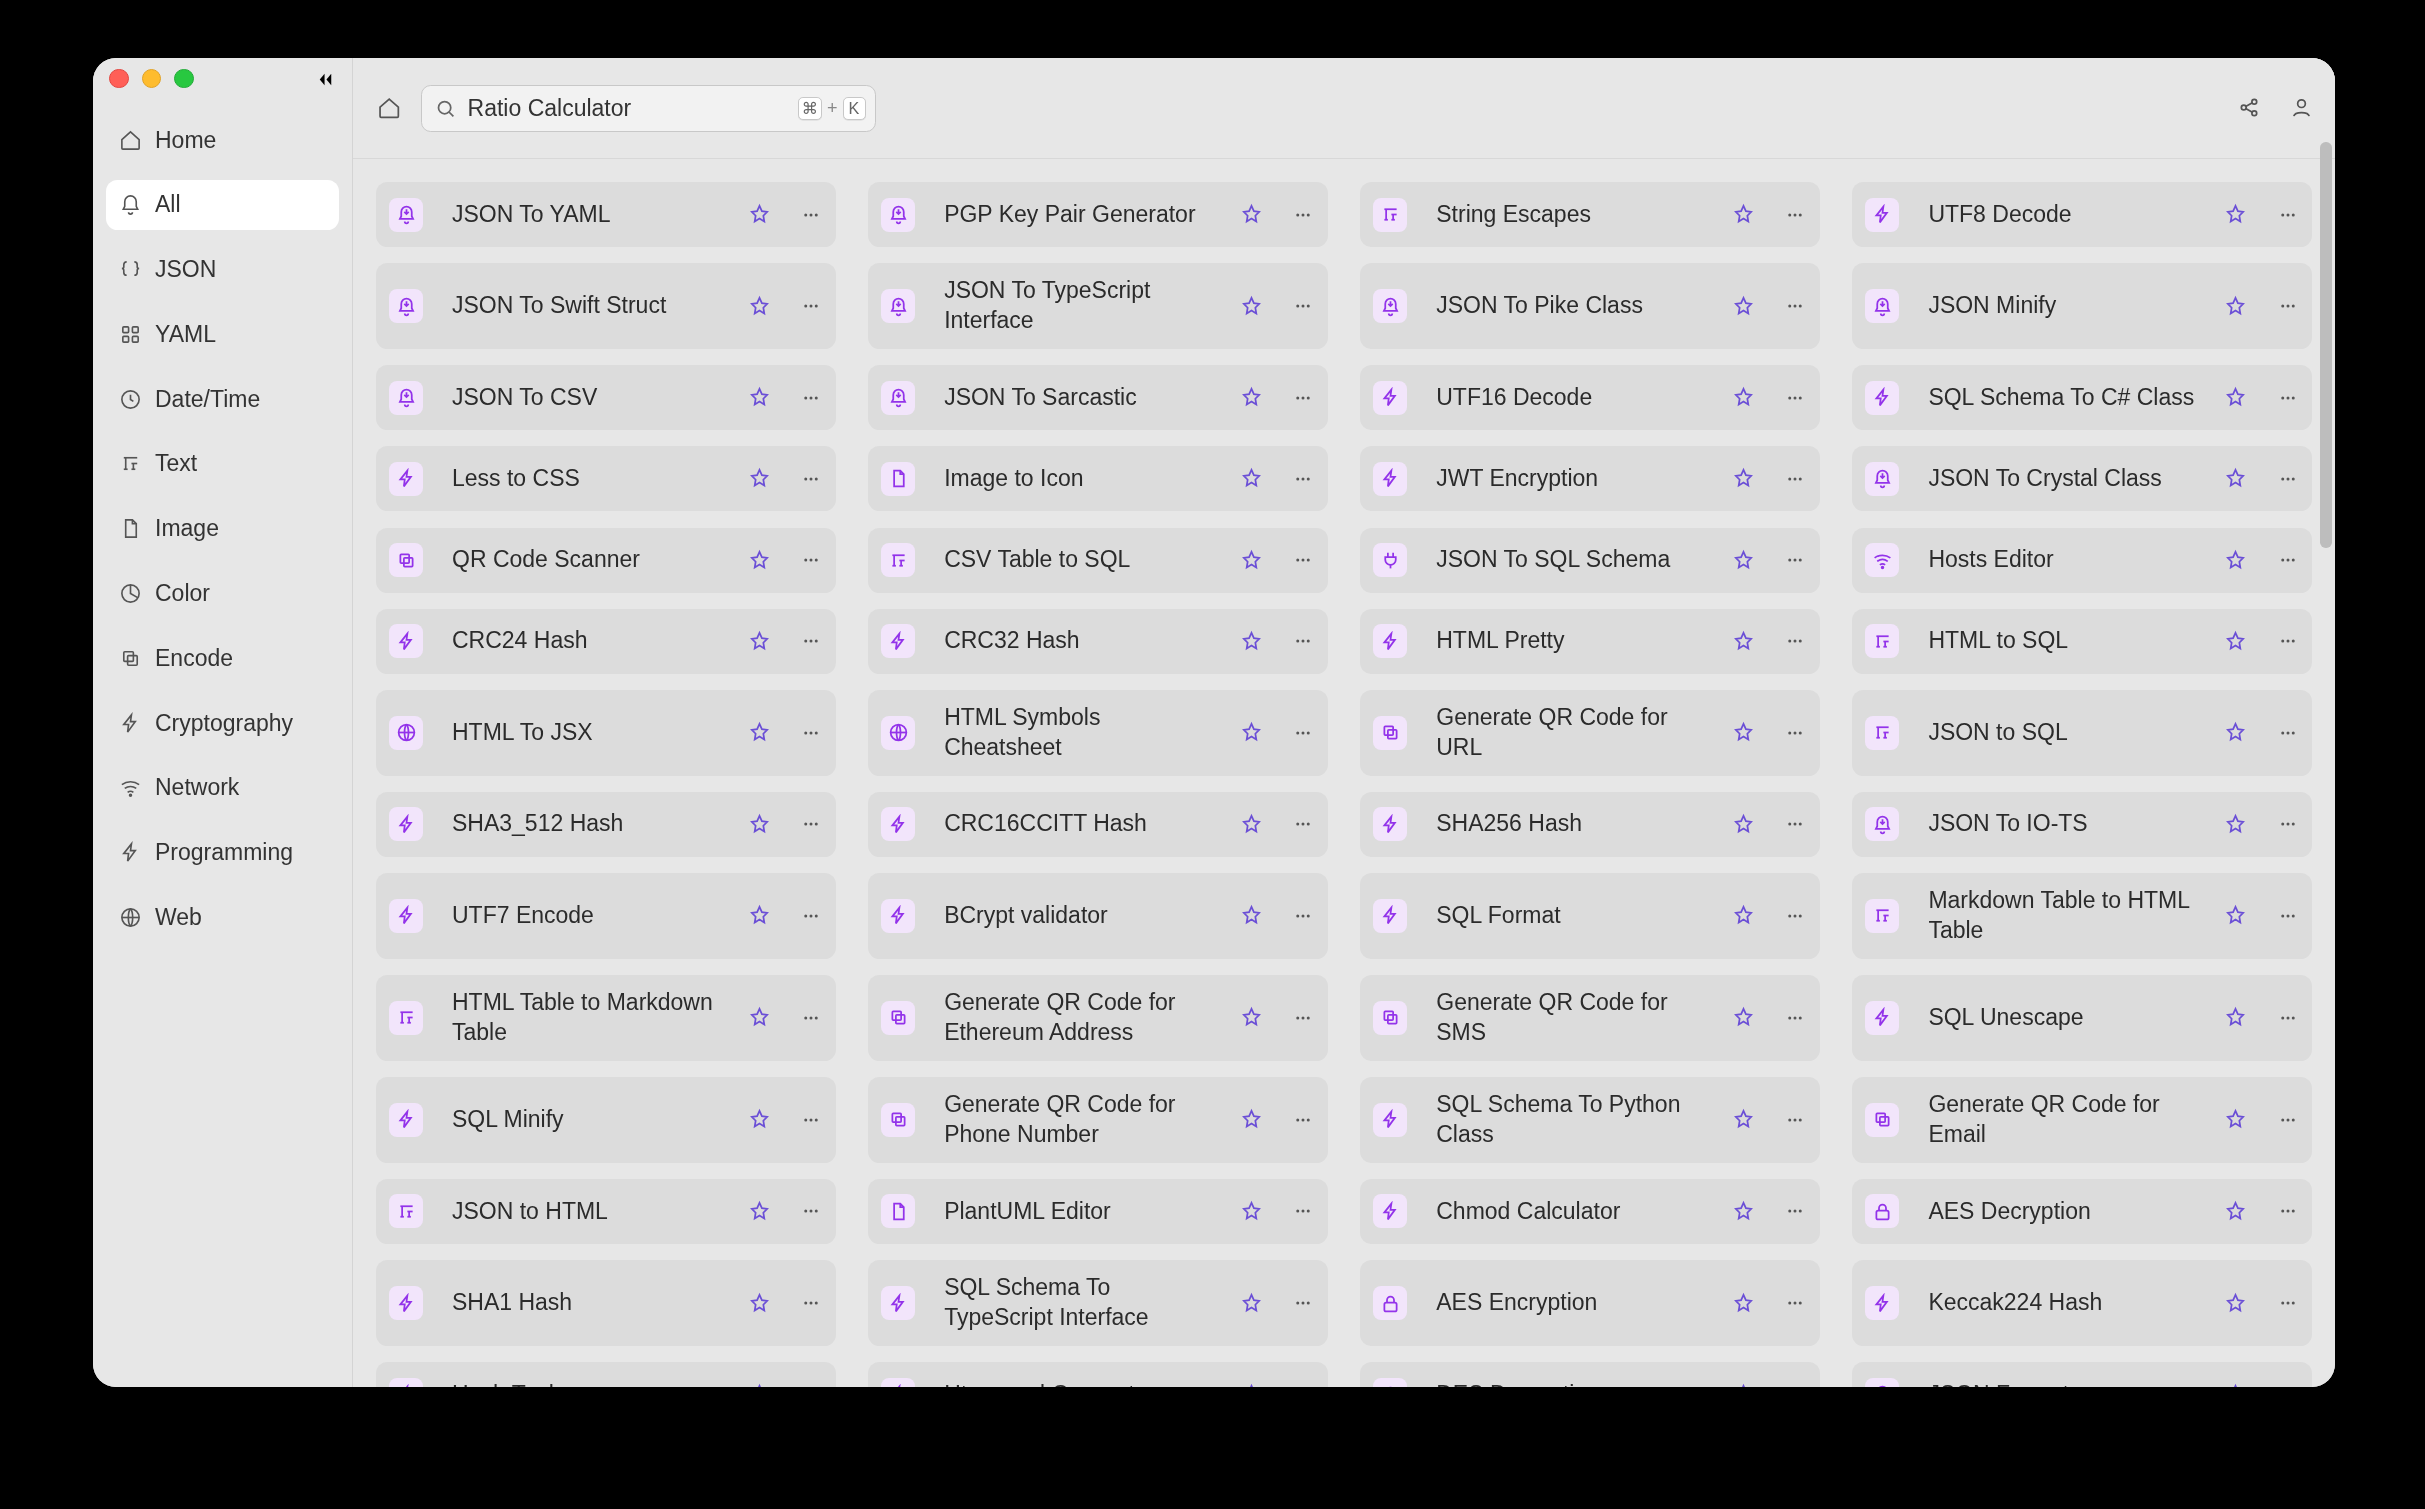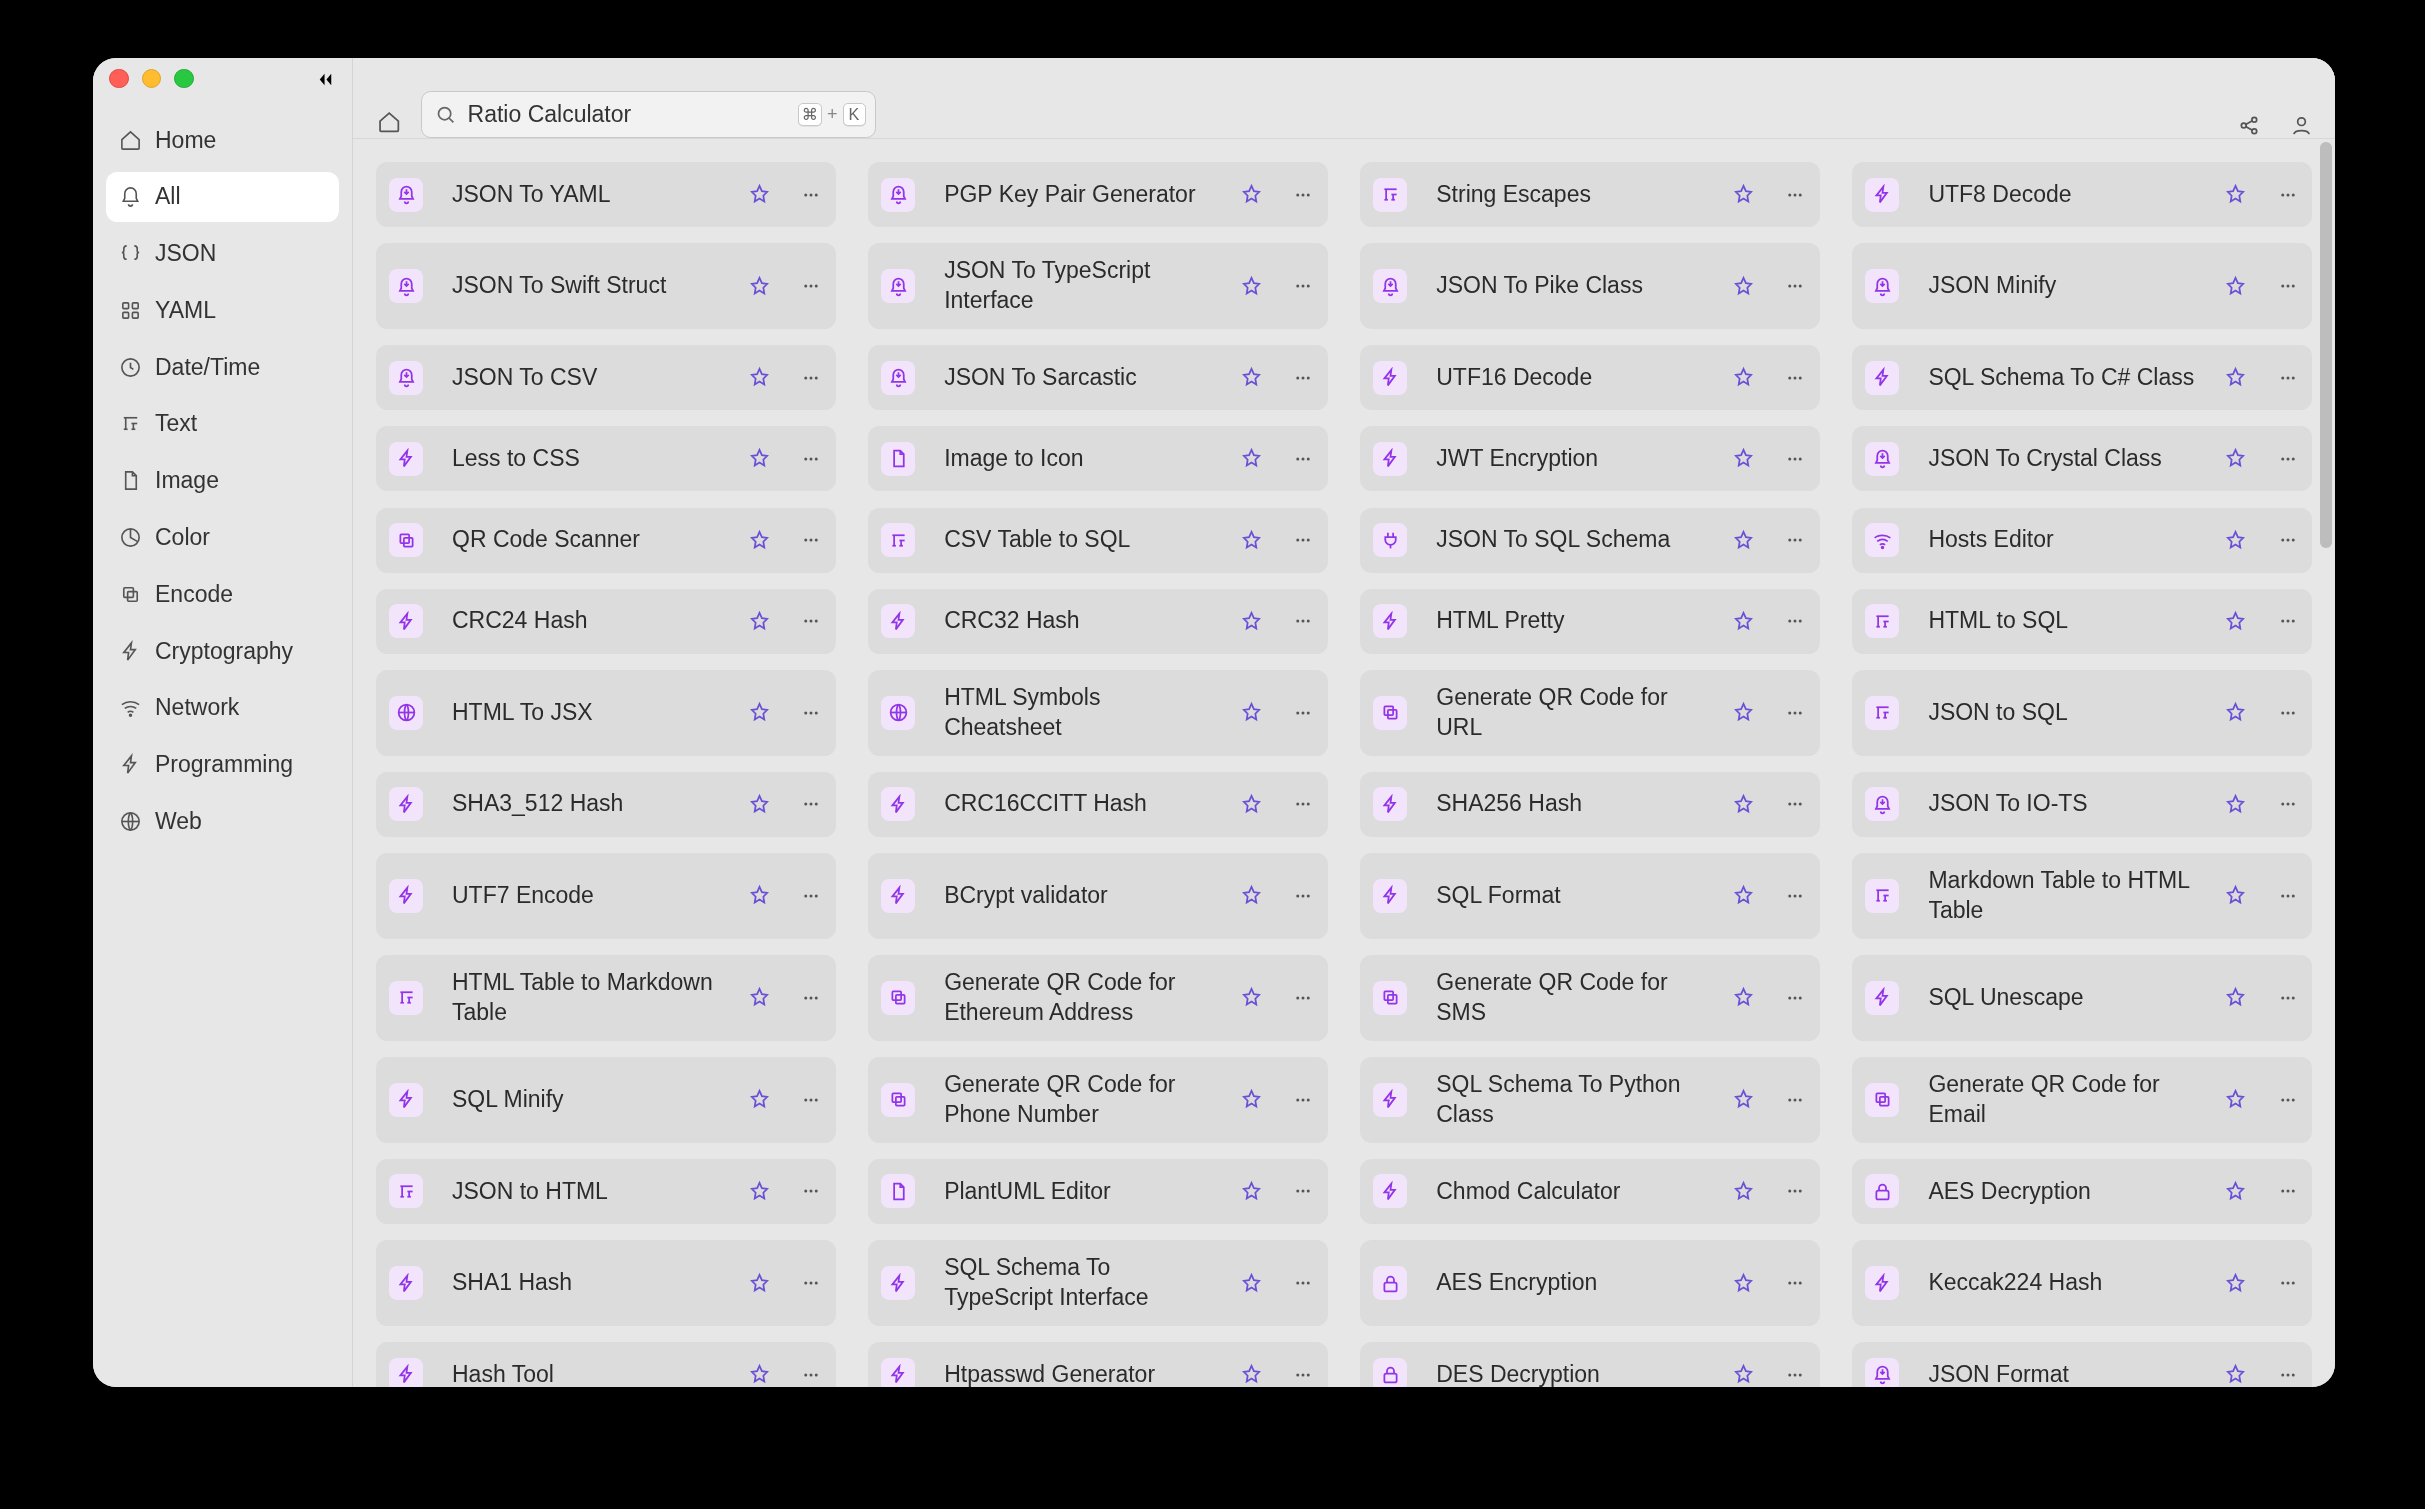--- a/index.html
+++ b/index.html
@@ -39,21 +39,21 @@
   .dot.green { background: #28c840; border: 0.8px solid #23aa38; }
   .collapse-btn {
     position: absolute; right: 14.6px; top: 9.7px;
     width: 23px; height: 23px;
     display: flex; align-items: center; justify-content: center;
     color: #555;
     cursor: pointer;
   }
   .nav {
     padding: 16.2px 13px 0 13px;
-    display: flex; flex-direction: column; gap: 7px;
+    display: flex; flex-direction: column; gap: 15px;
   }
   .nav-item {
     display: flex; align-items: center; gap: 13px;
     padding: 11.4px 13px;
     border-radius: 11.4px;
     font-size: 23px;
     color: #333;
     cursor: pointer;
   }
   .nav-item.active {
@@ -66,22 +66,22 @@
   .nav-item .icon svg { width: 23px; height: 23px; stroke: currentColor; fill: none; stroke-width: 1.7; }
   
   .main {
     flex: 1;
     display: flex; flex-direction: column;
     background: #e7e7e7;
     min-width: 0;
     position: relative;
   }
   .topbar {
-    height: 81px;
-    display: flex; align-items: flex-end;
+    height: 101px;
+    display: flex; align-items: center;
     padding: 0 21px;
     gap: 16.2px;
     background: #e7e7e7;
     border-bottom: 0.8px solid #d8d8d8;
   }
   .home-btn {
     width: 31px; height: 31px; display: flex; align-items: center; justify-content: center;
     color: #555; cursor: pointer;
   }
   .home-btn svg { width: 24.4px; height: 24.4px; stroke: currentColor; fill: none; stroke-width: 1.7; }

